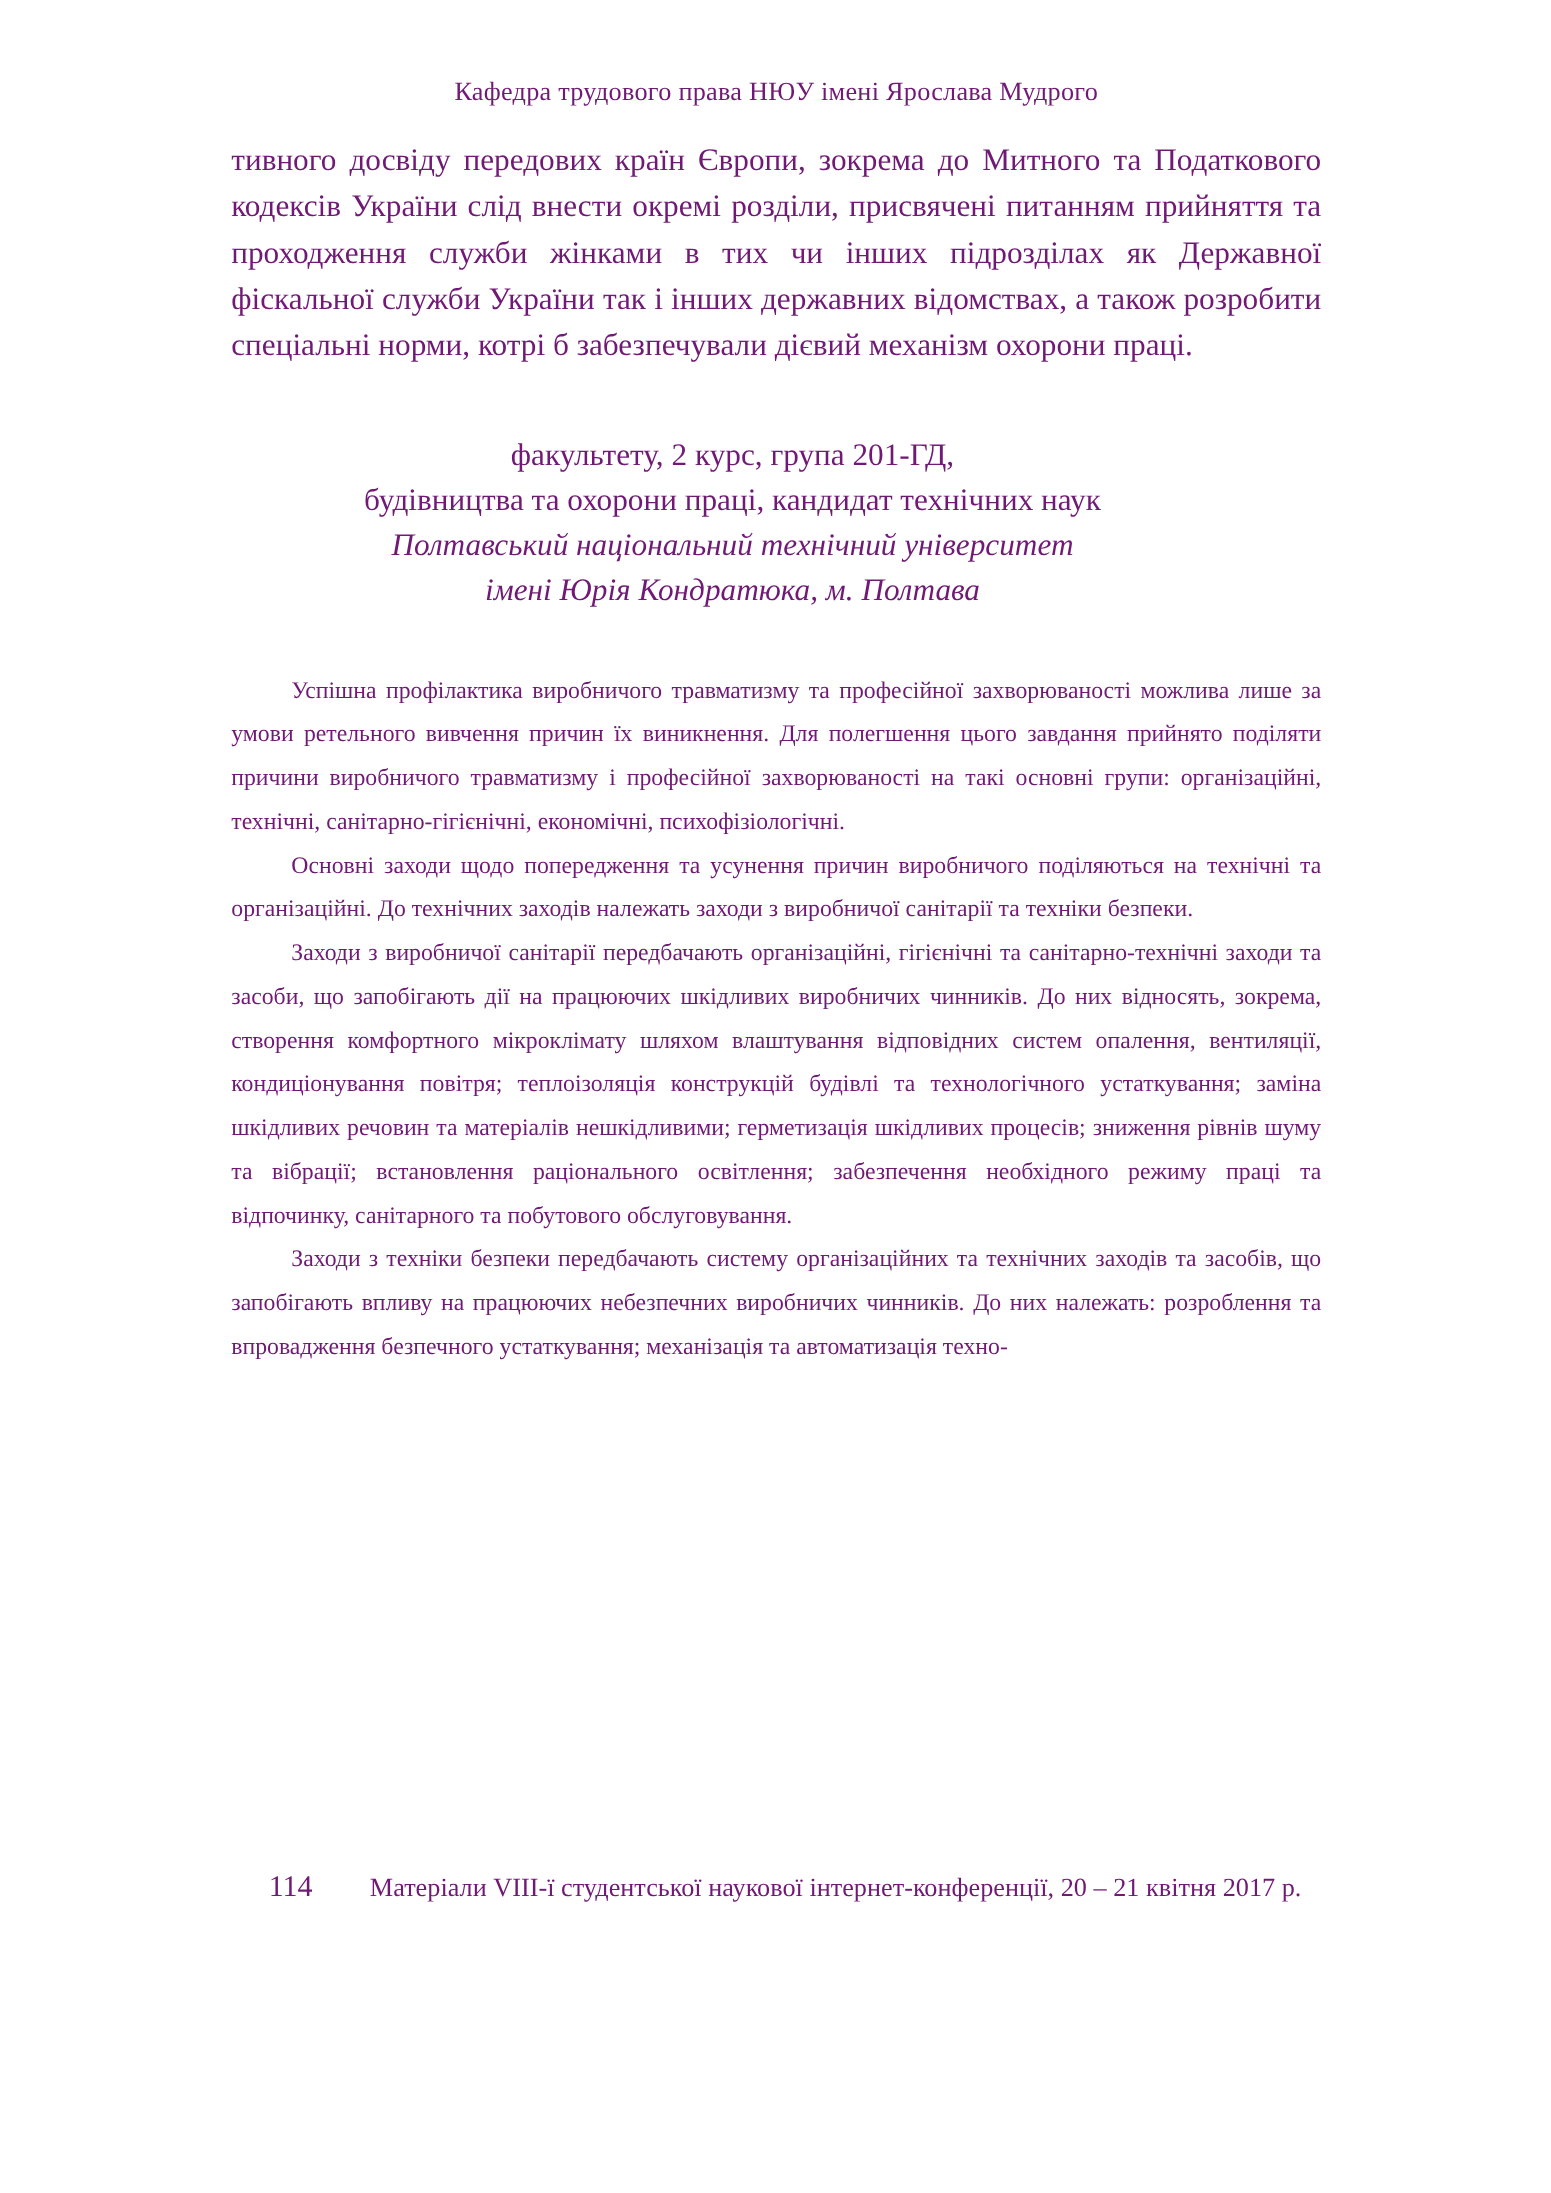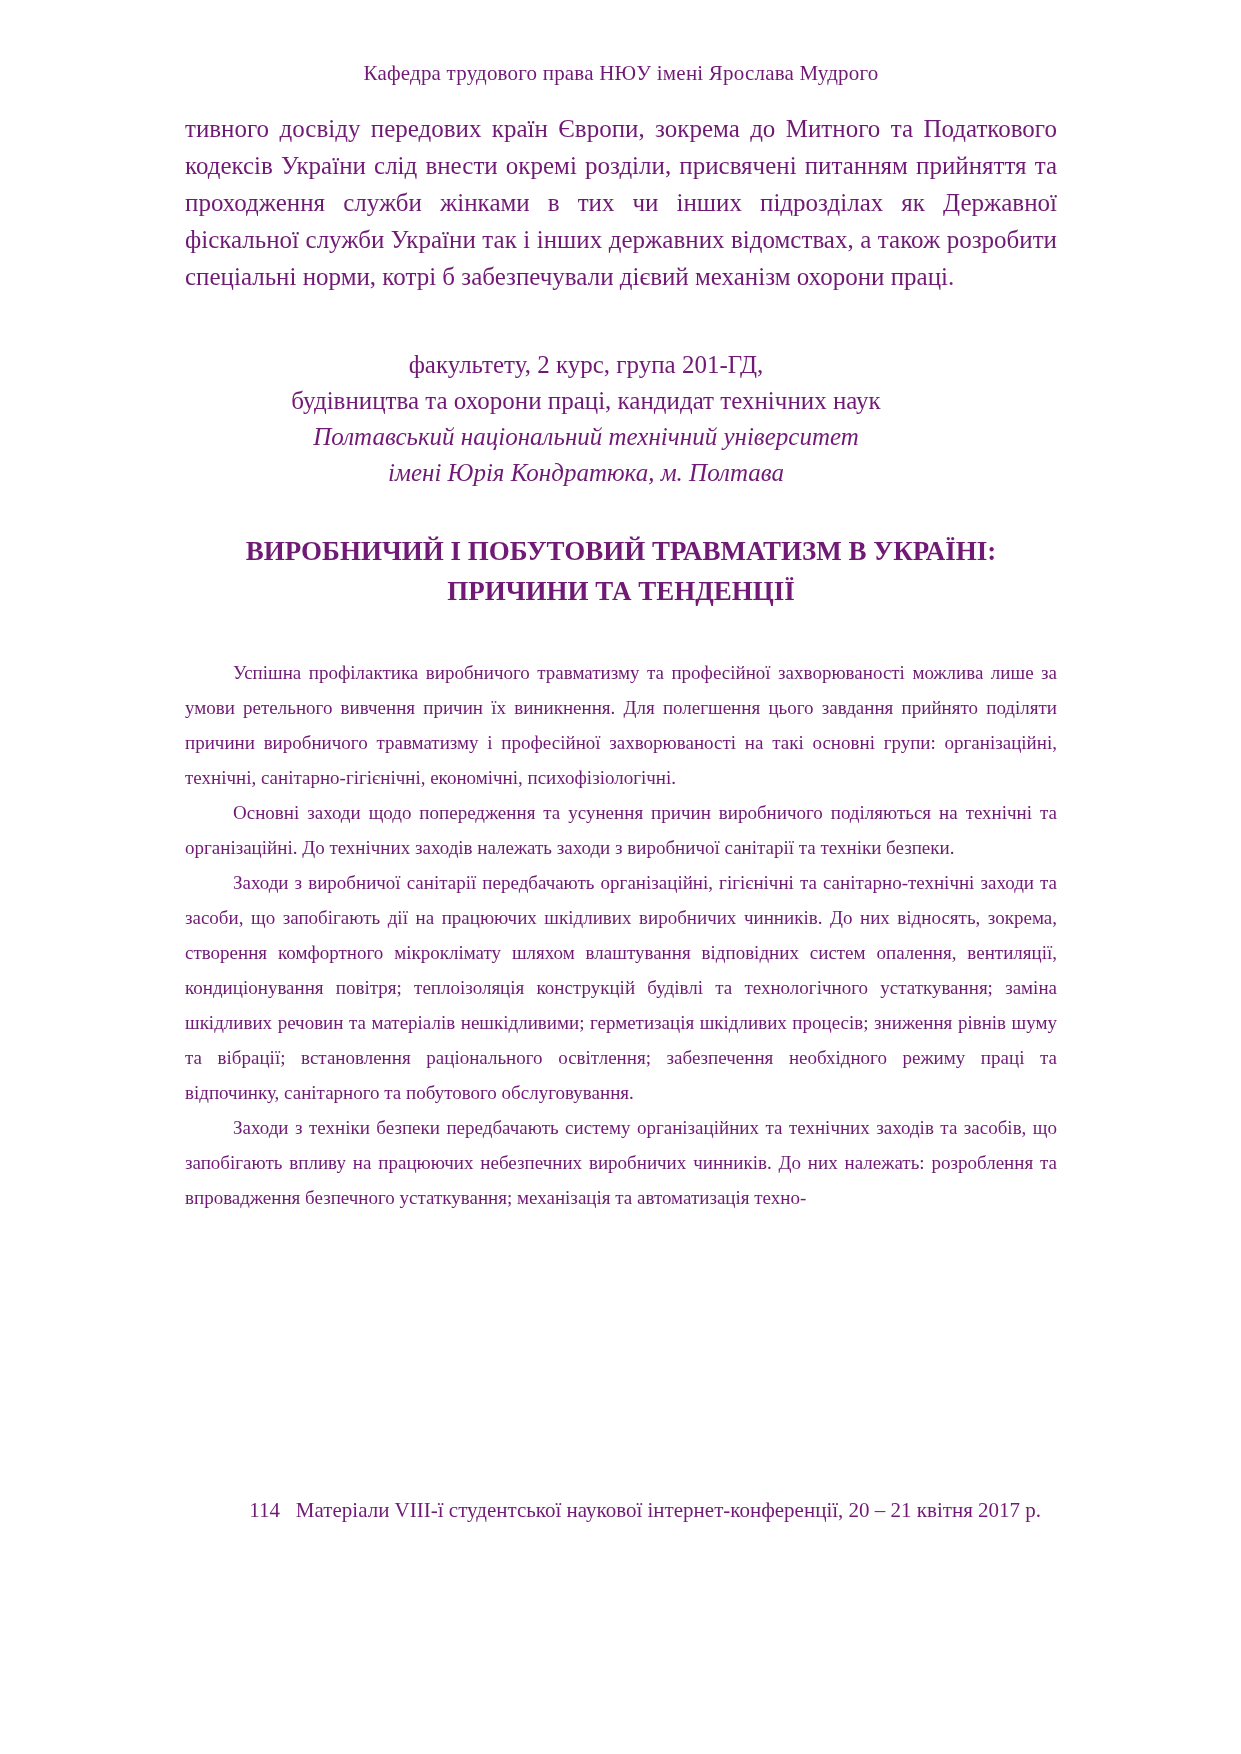--- a/index.html
+++ b/index.html
@@ -62,22 +62,22 @@
     left: 185px;
     right: 184px;
     top: 1497px;
     display: flex;
     align-items: baseline;
     font-size: 21px;
     line-height: 26px;
   }
   .page-footer .num {
     width: 95px;
-    text-align: right;
-    font-size: 21px;
+    text-align: center;
+    font-size: 24px;
   }
   .page-footer .txt {
     flex: 1;
     text-align: center;
   }
 </style>
 </head>
 <body>
 
 <div class="page">
@@ -91,24 +91,20 @@
       <div class="byline-line">
         <span class="b"></span><span>факультету, 2 курс, група 201-ГД,</span>
       </div>
       <div class="byline-line">
         <span class="b"></span><span>будівництва та охорони праці, кандидат технічних наук</span>
       </div>
       <div class="byline-line affil">Полтавський національний технічний університет</div>
       <div class="byline-line affil">імені Юрія Кондратюка, м. Полтава</div>
     </div>
 
-    <div class="paper-title">
-      <div>ВИРОБНИЧИЙ І ПОБУТОВИЙ ТРАВМАТИЗМ В УКРАЇНІ:</div>
-      <div>ПРИЧИНИ ТА ТЕНДЕНЦІЇ</div>
-    </div>
 
     <div class="body-text">
       <p>Успішна профілактика виробничого травматизму та професійної захворюваності можлива лише за умови ретельного вивчення причин їх виникнення. Для полегшення цього завдання прийнято поділяти причини виробничого травматизму і професійної захворюваності на такі основні групи: організаційні, технічні, санітарно-гігієнічні, економічні, психофізіологічні.</p>
       <p>Основні заходи щодо попередження та усунення причин виробничого поділяються на технічні та організаційні. До технічних заходів належать заходи з виробничої санітарії та техніки безпеки.</p>
       <p>Заходи з виробничої санітарії передбачають організаційні, гігієнічні та санітарно-технічні заходи та засоби, що запобігають дії на працюючих шкідливих виробничих чинників. До них відносять, зокрема, створення комфортного мікроклімату шляхом влаштування відповідних систем опалення, вентиляції, кондиціонування повітря; теплоізоляція конструкцій будівлі та технологічного устаткування; заміна шкідливих речовин та матеріалів нешкідливими; герметизація шкідливих процесів; зниження рівнів шуму та вібрації; встановлення раціонального освітлення; забезпечення необхідного режиму праці та відпочинку, санітарного та побутового обслуговування.</p>
       <p>Заходи з техніки безпеки передбачають систему організаційних та технічних заходів та засобів, що запобігають впливу на працюючих небезпечних виробничих чинників. До них належать: розроблення та впровадження безпечного устаткування; механізація та автоматизація техно-</p>
     </div>
 
   </div>
 

